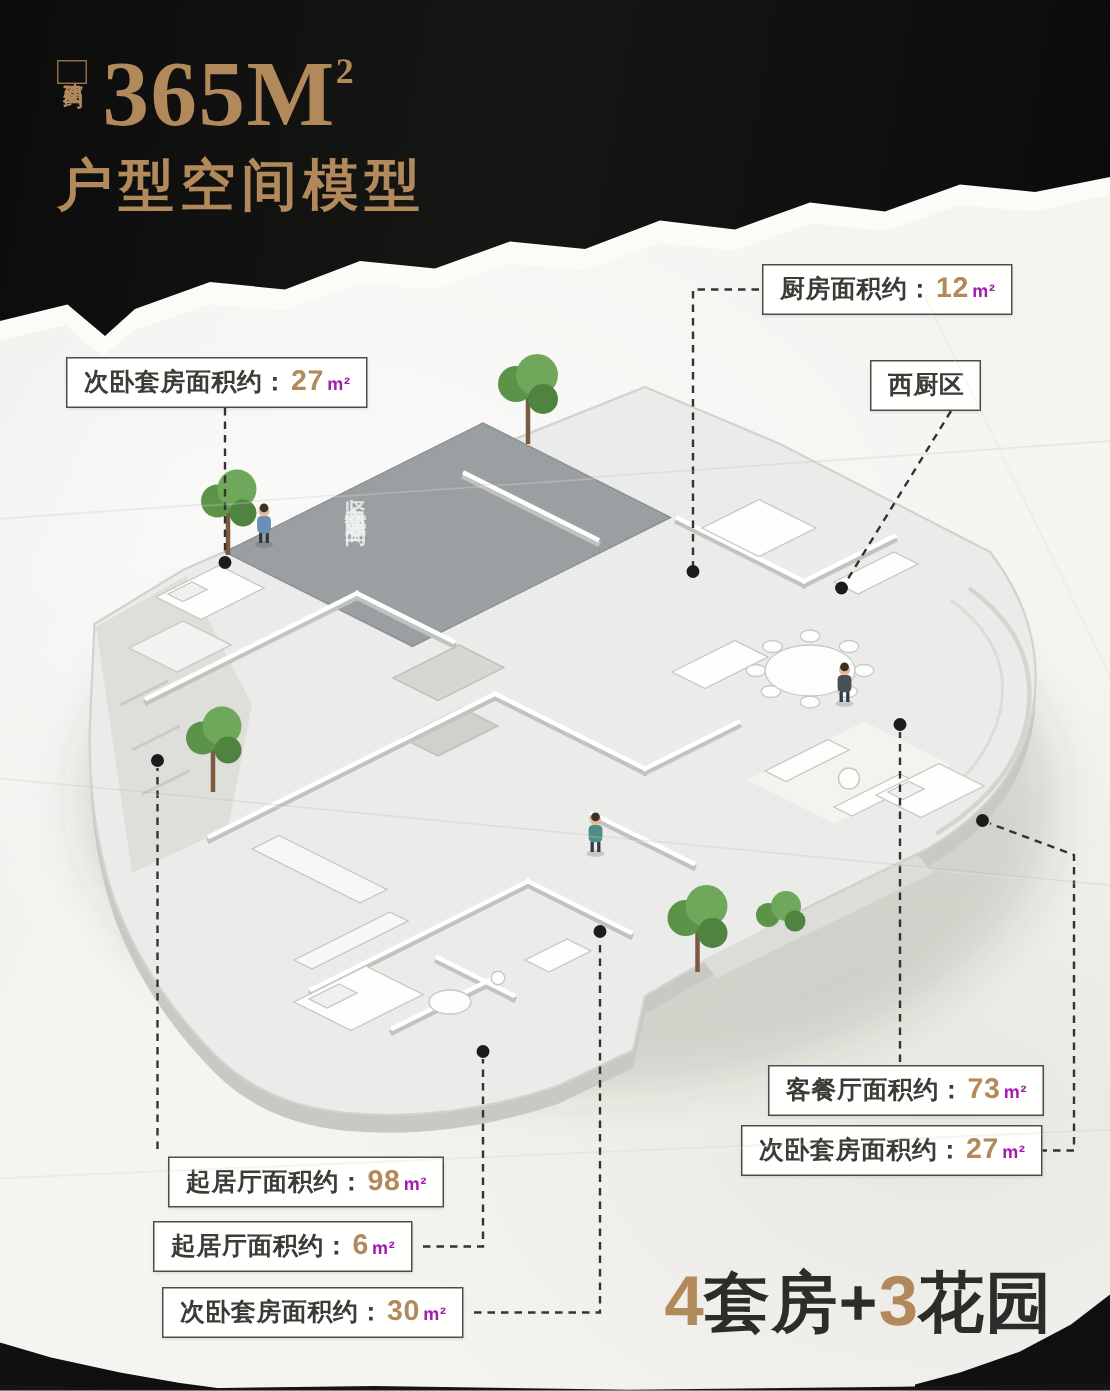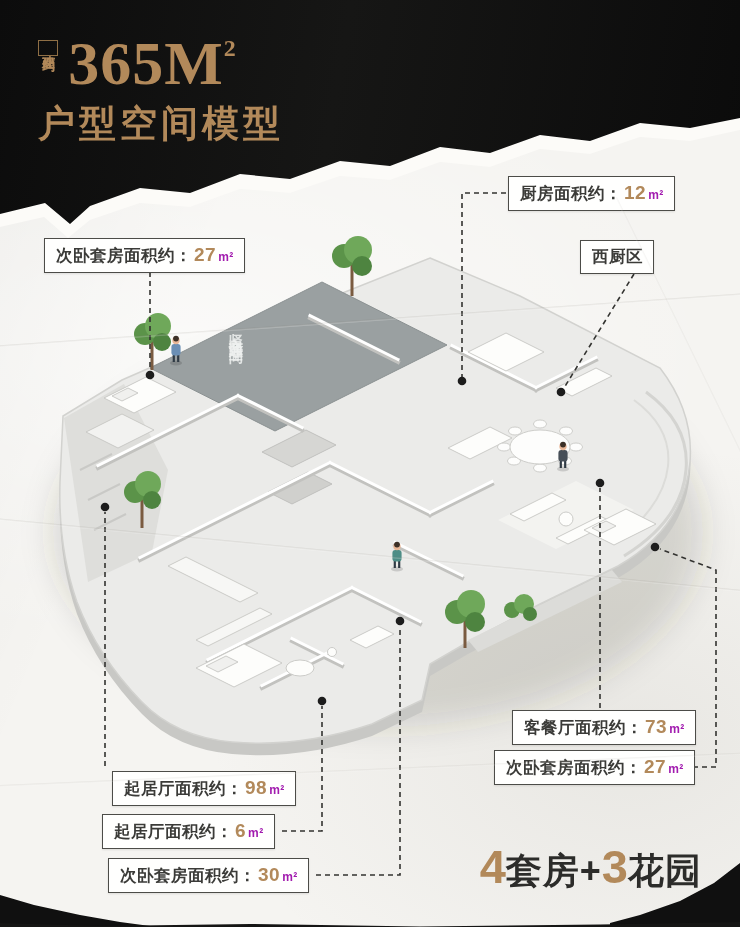--- a/index.html
+++ b/index.html
@@ -47,21 +47,21 @@
   .callout{position:absolute;z-index:3;display:flex;align-items:baseline;white-space:nowrap;
     background:#fffffe;border:1.5px solid #4c4c48;padding:5px 10px 5px 11px;
     font-size:16.5px;font-weight:700;color:#3b3b38;letter-spacing:.5px;
     box-shadow:0 1px 2px rgba(0,0,0,.10);}
   .c-val{color:#b2895a;font-size:19px;margin:0 2px;}
   .c-unit{font-size:12px;color:#a21caf;}
 
   
   .footer{position:absolute;right:38px;top:843px;z-index:3;display:flex;align-items:baseline;color:#2c2c2a;}
   .f-num{color:#b2895a;font-size:47px;font-weight:700;line-height:1;}
-  .f-txt{font-size:36px;font-weight:700;letter-spacing:1px;line-height:1;}
+  .f-txt{font-size:44px;font-weight:700;letter-spacing:1px;line-height:1;}
 
   
   .tear{position:absolute;z-index:9;background:#101010;}
   .tear-bl{left:0;bottom:0;width:150px;height:46px;
     clip-path:polygon(0 46px,0 14px,34px 24px,80px 34px,120px 41px,150px 45px,150px 46px);}
   .tear-br{right:0;bottom:0;width:130px;height:70px;
     clip-path:polygon(130px 70px,130px 6px,104px 26px,70px 44px,30px 58px,0 66px,0 70px);}
   .tear-bottom{left:0;bottom:0;width:740px;height:5px;background:#151514;
     clip-path:polygon(0 5px,0 1px,100px 4px,250px 2px,420px 4.5px,600px 2.5px,740px 0,740px 5px);}
 </style>

